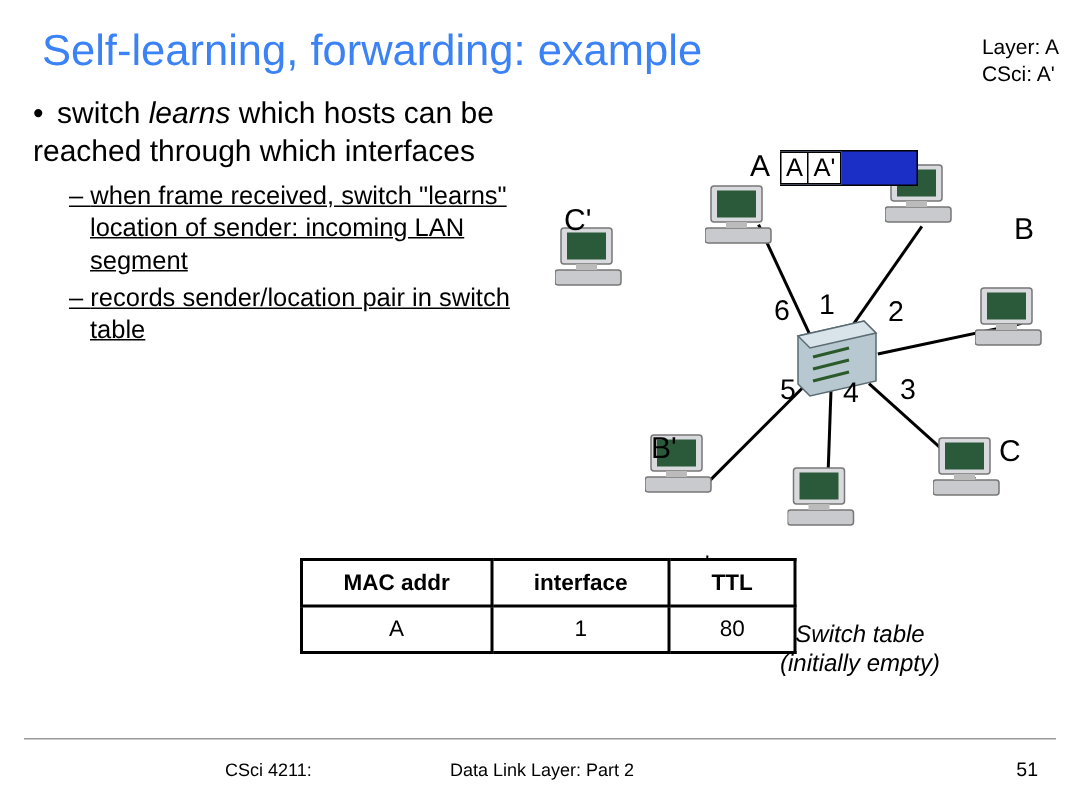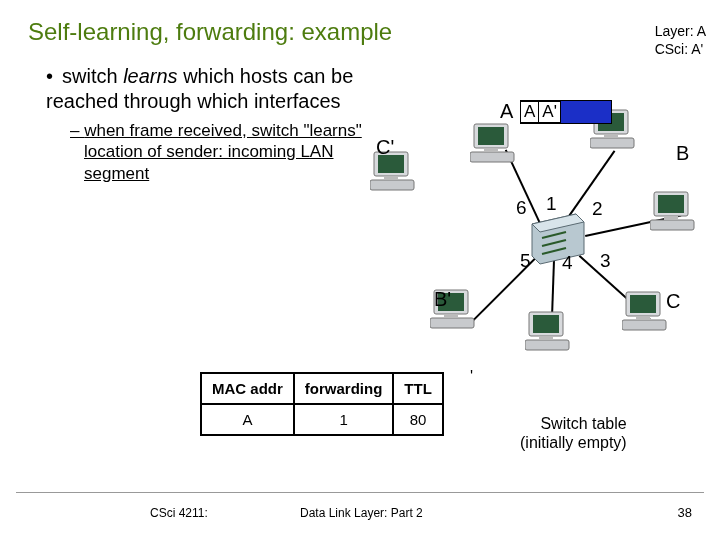--- a/index.html
+++ b/index.html
@@ -8,39 +8,38 @@
     height: 540px;
     background: #fff;
     font-family: "Comic Sans MS", "Comic Sans", cursive, sans-serif;
     position: relative;
     overflow: hidden;
   }
   .title {
     position: absolute;
     top: 18px;
     left: 28px;
-    font-size: 24px;
-    color: #4d7c0f;
+    font-size: 29px;
+    color: #3b82f6;
   }
   .src-dest {
     position: absolute;
     top: 22px;
     right: 14px;
     font-size: 14px;
     text-align: left;
     line-height: 1.3;
   }
   .bullets {
     position: absolute;
     top: 64px;
     left: 22px;
     width: 320px;
     font-size: 20px;
     line-height: 1.25;
-    margin-left: 24px;
   }
   .bullets .b1 {
     margin-bottom: 6px;
   }
   .bullets .dot {
     display: inline-block;
     width: 16px;
   }
   .bullets .learns { font-style: italic; }
   .sub {
@@ -109,29 +108,30 @@
   }
   .table {
     position: absolute;
     top: 372px;
     left: 200px;
     border-collapse: collapse;
     font-size: 15px;
   }
   .table th, .table td {
     border: 2px solid #000;
-    padding: 6px 10px;
+    padding: 6px 27px;
     text-align: center;
   }
   .table-caption {
     position: absolute;
     top: 414px;
     left: 520px;
     font-size: 16px;
-    text-align: right;
+    font-style: italic;
+    text-align: center;
     line-height: 1.2;
   }
   .aprime-stray {
     position: absolute;
     top: 368px;
     left: 470px;
     font-size: 16px;
   }
   .divider {
     position: absolute;
@@ -169,20 +169,21 @@
   <div>Layer: A</div>
   <div>CSci: A'</div>
 </div>
 
 <div class="bullets">
   <div class="b1">
     <span class="dot">•</span>switch <span class="learns">learns</span> which hosts can be reached through which interfaces
   </div>
   <div class="sub">
     <div class="s">– <span>when frame received, switch "learns"  location of sender: incoming LAN segment</span></div>
+    <div class="s">– <span>records sender/location pair in switch table</span></div>
   </div>
 </div>
 
 <div class="diagram">
 
   <div class="line" style="left:202px; top:170px; width:88px; transform: rotate(-115deg);"></div>
   <div class="line" style="left:225px; top:160px; width:85px; transform: rotate(-55deg);"></div>
   <div class="line" style="left:245px; top:175px; width:98px; transform: rotate(-12deg);"></div>
   <div class="line" style="left:240px; top:195px; width:95px; transform: rotate(42deg);"></div>
   <div class="line" style="left:215px; top:200px; width:75px; transform: rotate(92deg);"></div>
@@ -274,32 +275,32 @@
     <div style="flex:1"></div>
   </div>
 </div>
 
 <div class="aprime-stray">'</div>
 
 <table class="table">
   <tbody>
       <tr>
     <th>MAC addr</th>
-    <th>forwarding</th>
+    <th>interface</th>
     <th>TTL</th>
   </tr>
   <tr>
     <td>A</td>
     <td>1</td>
     <td>80</td>
   </tr>
 </tbody>
   </table>
 
 <div class="table-caption">
   <span style="white-space:pre-line;">Switch table
 (initially empty)</span>
 </div>
 
 <div class="divider"></div>
 <div class="footer-left">CSci 4211:</div>
 <div class="footer-mid">Data Link Layer: Part 2</div>
-<div class="footer-right">38</div>
+<div class="footer-right">51</div>
 
 </body></html>

